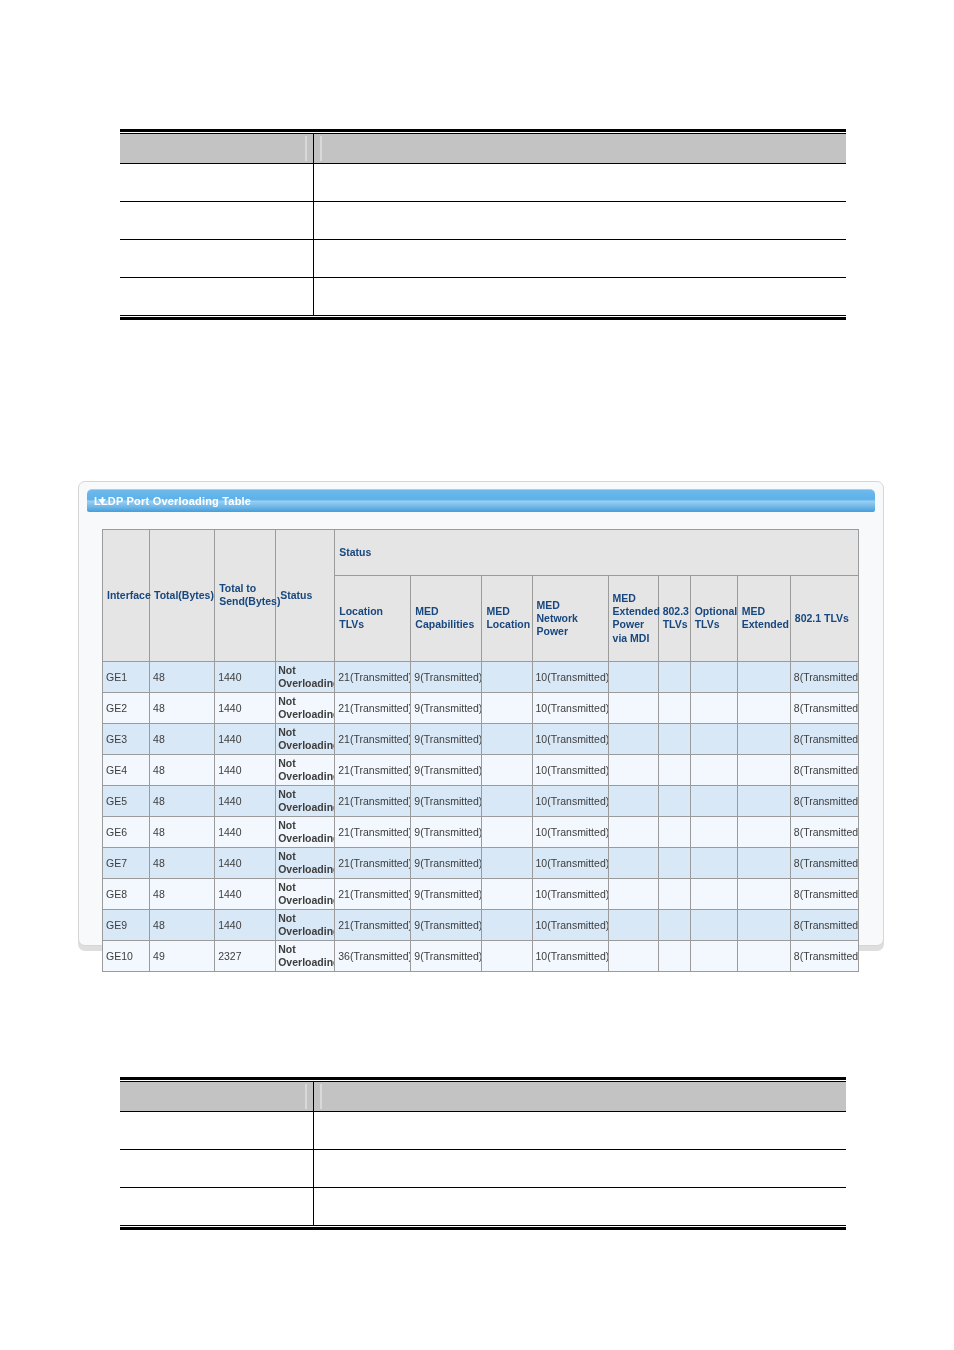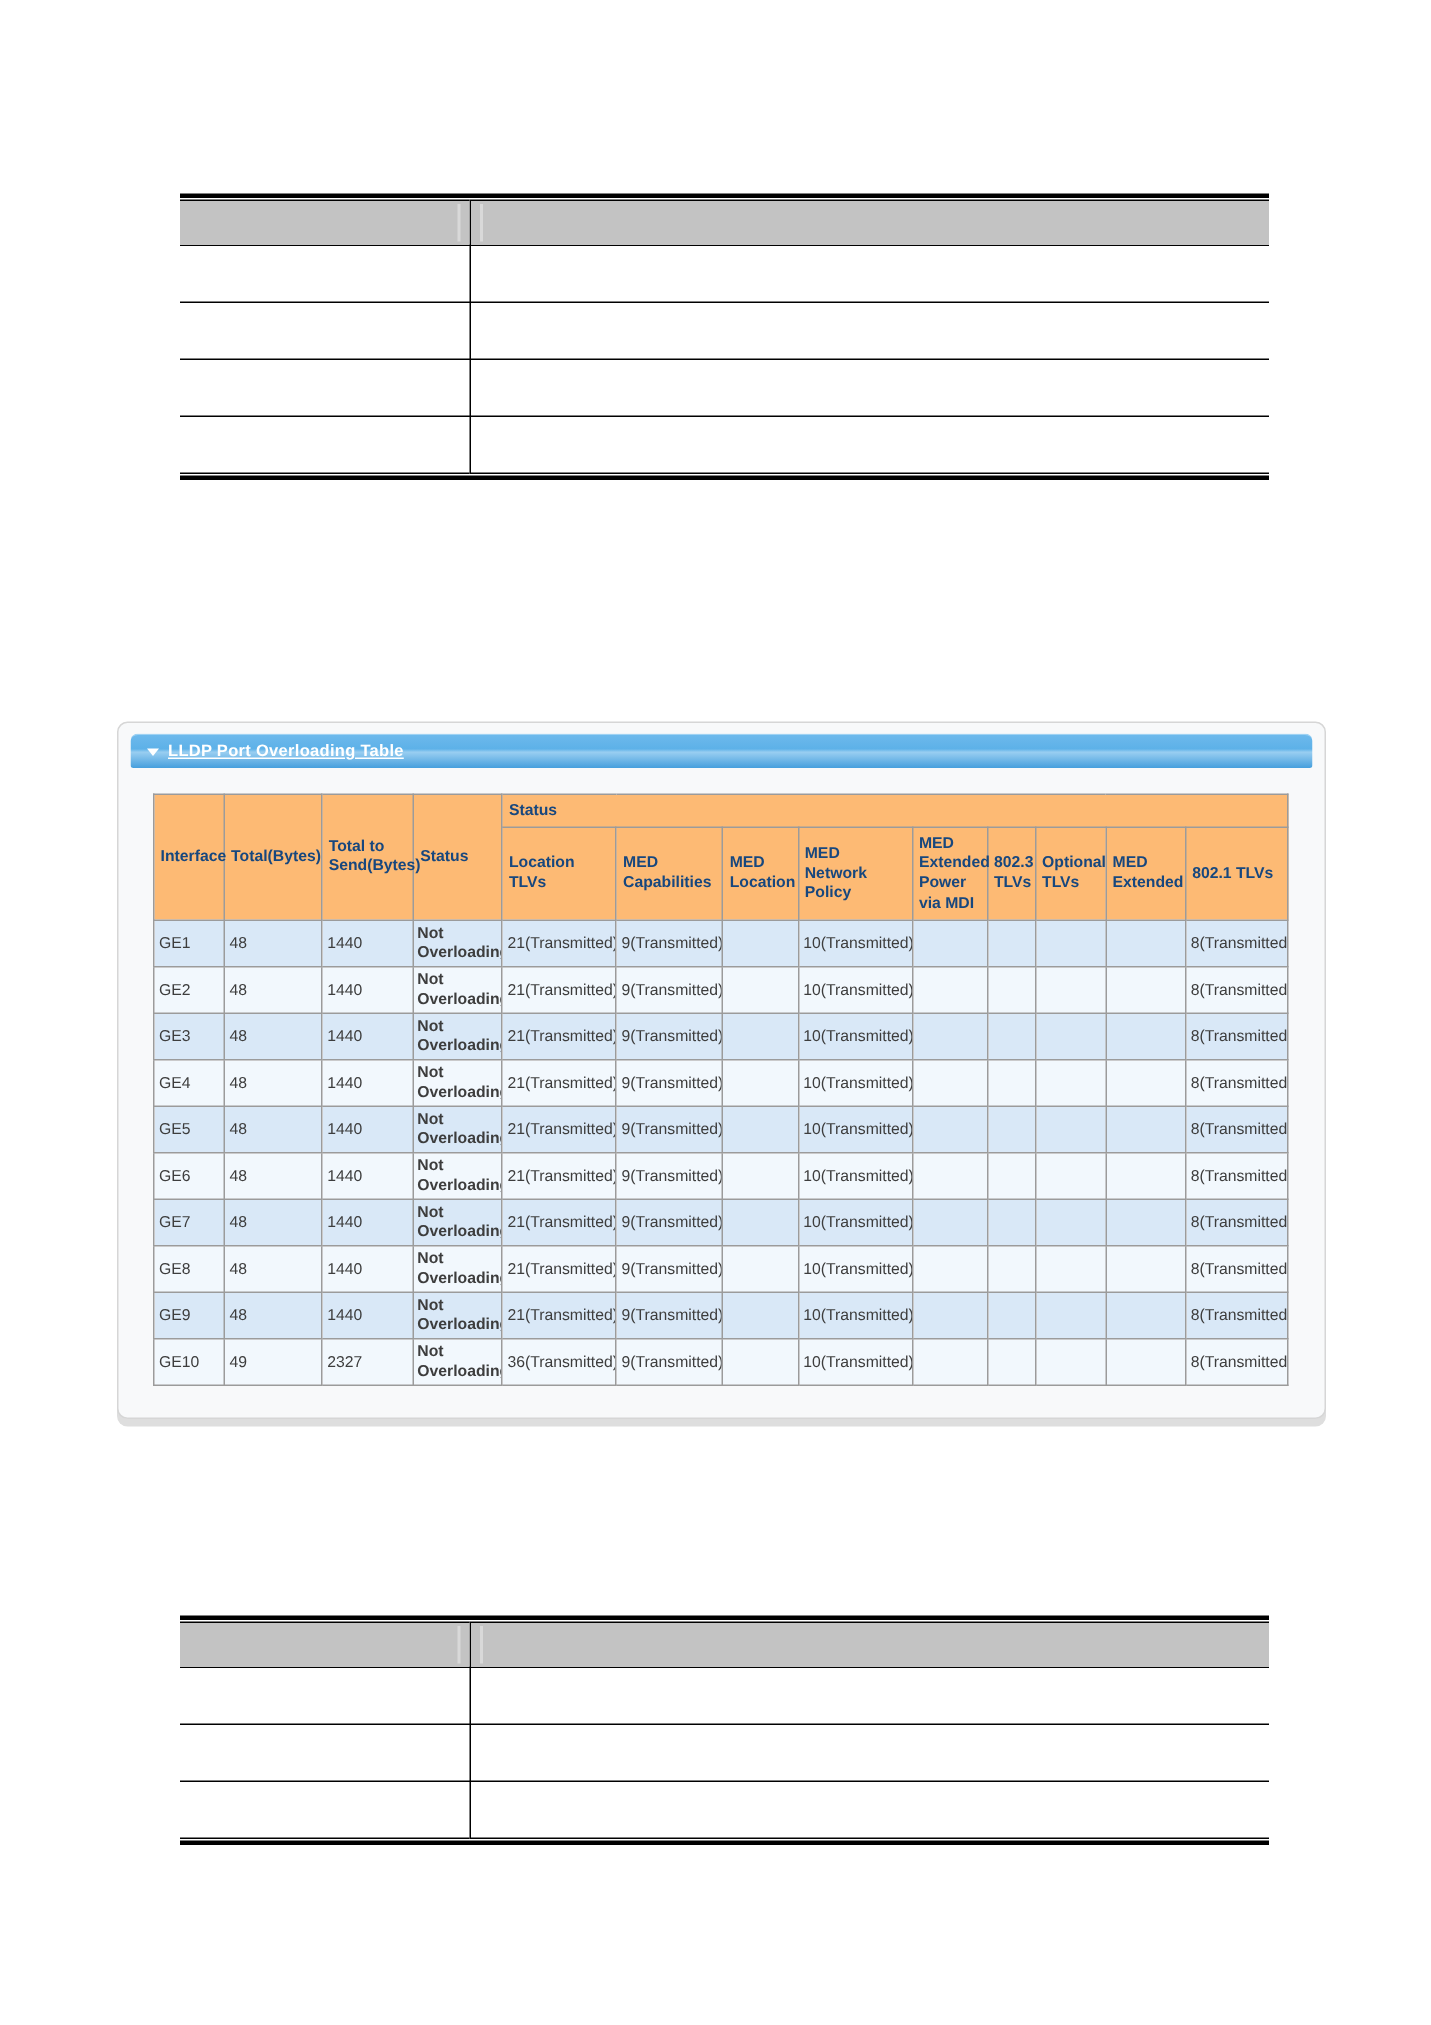--- a/index.html
+++ b/index.html
@@ -51,35 +51,34 @@
     background: linear-gradient(180deg, #6db9ec 0%, #5db1e8 42%, #99cef1 52%, #469fdd 100%);
     border-top: 1px solid #9ed2f3;
   }
   .panel-header .arrow {
     position: absolute; left: 11px; top: 9px; width: 0; height: 0;
     border-left: 4px solid transparent; border-right: 4px solid transparent;
     border-top: 5px solid #ffffff;
   }
   .panel-title {
     color: #ffffff; font-size: 11px; font-weight: bold;
-    line-height: 22px; padding-left: 25px; letter-spacing: 0.2px;
+    line-height: 22px; padding-left: 7px; letter-spacing: 0.2px;
     white-space: nowrap;
-    text-decoration: underline;
   }
 
   
   .lldp-table {
     position: absolute; left: 23px; top: 47px; width: 757px;
     border-collapse: collapse; table-layout: fixed;
     font-size: 10.5px;
   }
   .lldp-table th, .lldp-table td { border: 1px solid #9b9b9b; }
   .lldp-table thead th {
-    background: #fdba74; color: #17477e; font-weight: bold;
-    text-align: left; vertical-align: middle; padding: 4px 4px;
+    background: #e5e5e5; color: #17477e; font-weight: bold;
+    text-align: left; vertical-align: middle; padding: 16px 4px;
     line-height: 1.25;
   }
   .lldp-table thead tr.group-row th { height: 19px; }
   .lldp-table thead tr.sub-row th { height: 54px; }
   .lldp-table thead th.nowrap { white-space: nowrap; }
   .lldp-table tbody td {
     height: 31px; padding: 1px 3px; color: #3d3d3d;
     white-space: nowrap; overflow: hidden; vertical-align: middle;
   }
   .lldp-table tbody td.wrap { white-space: normal; padding: 1px 2px; line-height: 1.2; font-weight: bold; }
@@ -149,21 +148,21 @@
         <th rowspan="2">Interface</th>
         <th rowspan="2">Total(Bytes)</th>
         <th rowspan="2">Total to Send(Bytes)</th>
         <th rowspan="2">Status</th>
         <th colspan="9">Status</th>
       </tr>
       <tr class="sub-row">
         <th>Location TLVs</th>
         <th>MED Capabilities</th>
         <th>MED Location</th>
-        <th>MED Network Policy</th>
+        <th>MED Network Power</th>
         <th>MED Extended Power via MDI</th>
         <th>802.3 TLVs</th>
         <th>Optional TLVs</th>
         <th>MED Extended</th>
         <th class="nowrap">802.1 TLVs</th>
       </tr>
     </thead>
     <tbody>
         <tr>
           <td>GE1</td>

